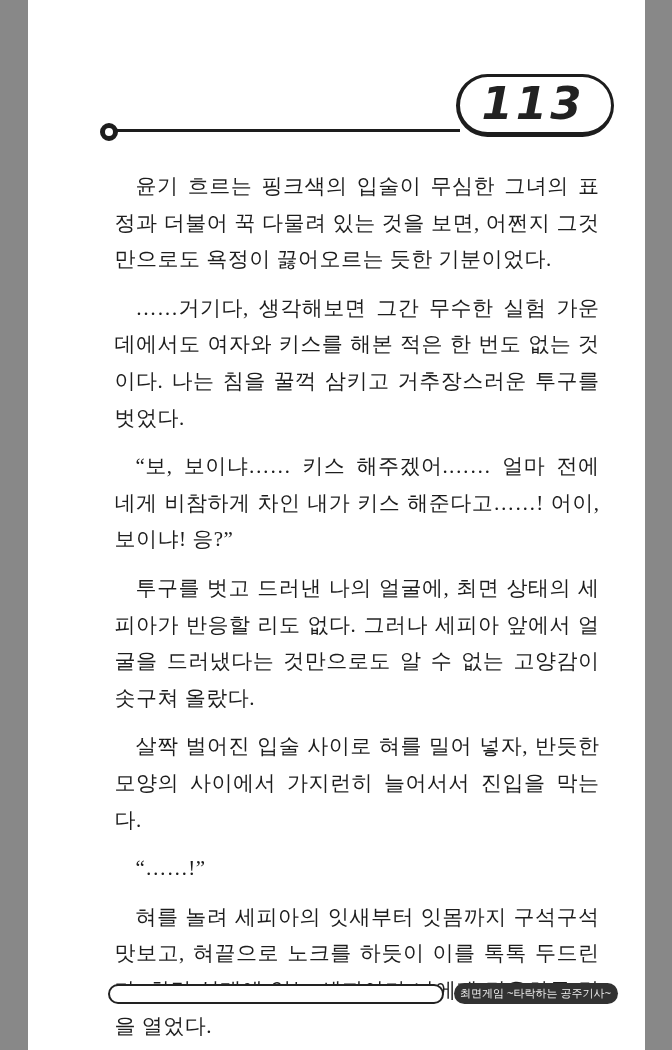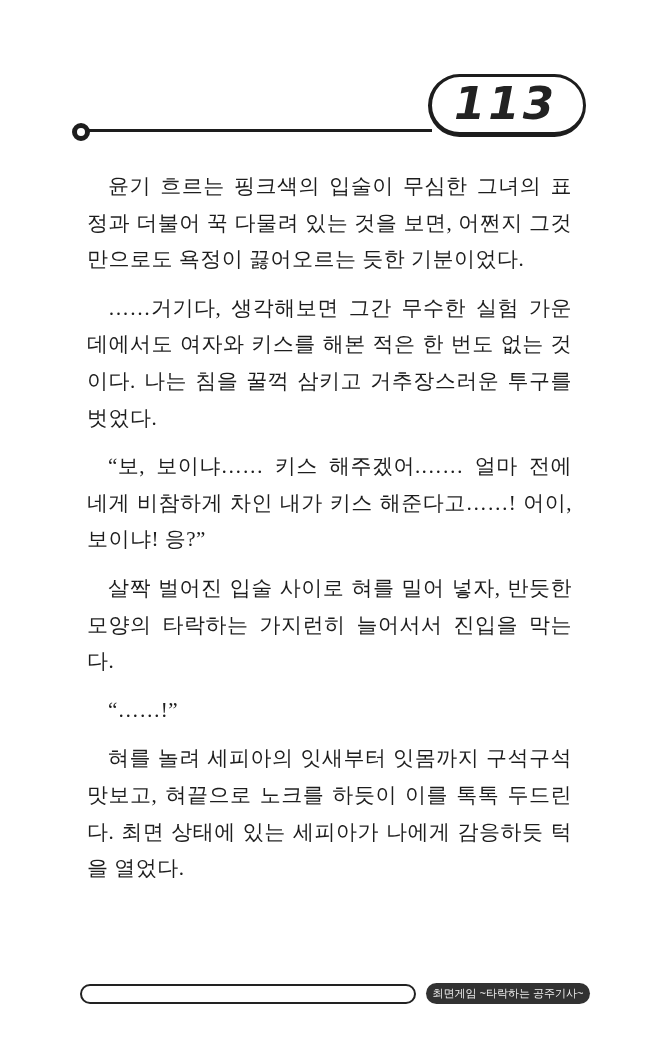--- a/index.html
+++ b/index.html
@@ -5,21 +5,21 @@
   :root{
     --ink:#1d1d1d;
     --page-bg:#ffffff;
     --footer-badge-bg:#323232;
     --footer-badge-text:#f2f2f2;
   }
   *{box-sizing:border-box;}
   html,body{margin:0;padding:0;background:#888;}
   .page{
     position:relative;
-    width:672px;height:1050px;
+    width:617px;height:1050px;
     margin:0 auto;
     background:var(--page-bg);
     overflow:hidden;
     font-family:"Liberation Serif","DejaVu Serif",serif;
     color:var(--ink);
   }
   
   .ring{
     position:absolute;left:72px;top:123px;
     width:18px;height:18px;border-radius:50%;
@@ -88,21 +88,22 @@
   <div class="ring"></div>
   <div class="rule"></div>
   <div class="page-badge">
     <span>113</span>
   </div>
 
   <div class="body-text">
     <p>윤기 흐르는 핑크색의 입술이 무심한 그녀의 표정과 더불어 꾹 다물려 있는 것을 보면, 어쩐지 그것만으로도 욕정이 끓어오르는 듯한 기분이었다.</p>
     <p>……거기다, 생각해보면 그간 무수한 실험 가운데에서도 여자와 키스를 해본 적은 한 번도 없는 것이다. 나는 침을 꿀꺽 삼키고 거추장스러운 투구를 벗었다.</p>
     <p>“보, 보이냐…… 키스 해주겠어.…… 얼마 전에 네게 비참하게 차인 내가 키스 해준다고……! 어이, 보이냐! 응?”</p>
-    <p>살짝 벌어진 입술 사이로 혀를 밀어 넣자, 반듯한 모양의 타락하는 가지런히 늘어서서 진입을 막는다.</p>
+    <p>투구를 벗고 드러낸 나의 얼굴에, 최면 상태의 세피아가 반응할 리도 없다. 그러나 세피아 앞에서 얼굴을 드러냈다는 것만으로도 알 수 없는 고양감이 솟구쳐 올랐다.</p>
+    <p>살짝 벌어진 입술 사이로 혀를 밀어 넣자, 반듯한 모양의 사이에서 가지런히 늘어서서 진입을 막는다.</p>
     <p>“……!”</p>
     <p>혀를 놀려 세피아의 잇새부터 잇몸까지 구석구석 맛보고, 혀끝으로 노크를 하듯이 이를 톡톡 두드린다. 최면 상태에 있는 세피아가 나에게 감응하듯 턱을 열었다.</p>
   </div>
 
   <div class="footer-pill"></div>
   <div class="footer-badge">
     <span>최면게임 ~타락하는 공주기사~</span>
   </div>
 
 </div>

